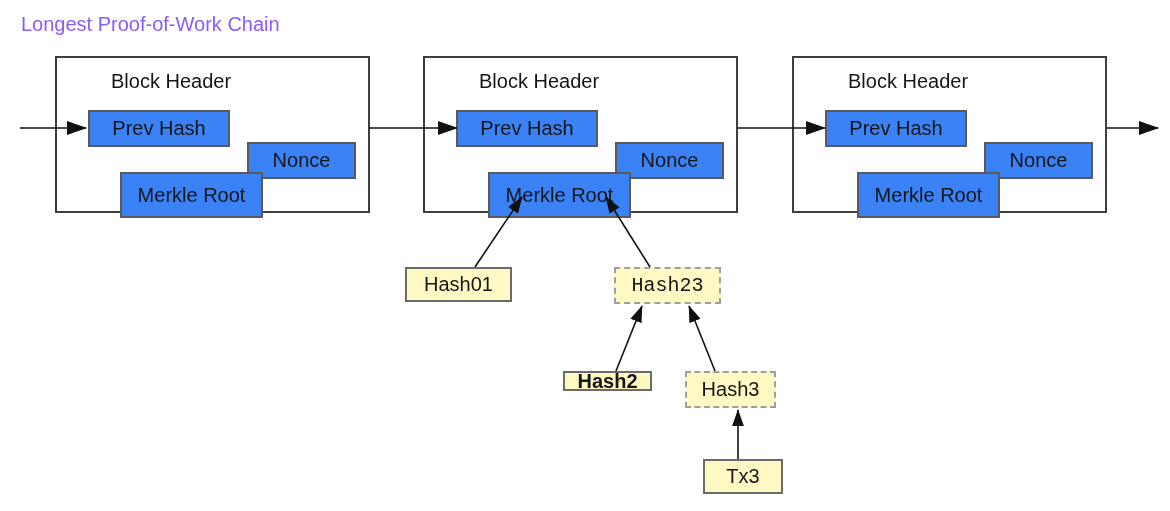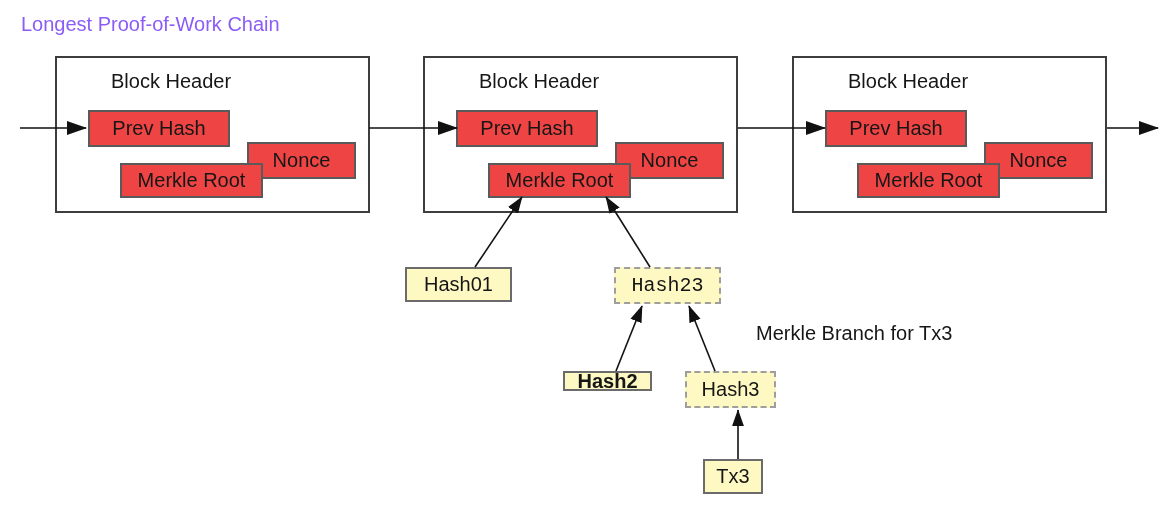--- a/index.html
+++ b/index.html
@@ -44,43 +44,43 @@
     margin-left: 38px;
   }
   .inner-box {
     position: absolute;
     border: 2px solid #5a5a5a;
     box-sizing: border-box;
     display: flex;
     align-items: center;
     justify-content: center;
     font-size: 20px;
-    background: #ef4444;
+    background: #3b82f6;
     white-space: nowrap;
   }
   .prev-hash-box   { left: 31px;  top: 52px;  width: 142px; height: 37px; }
   .nonce-box       { left: 190px; top: 52px;  width: 109px; height: 37px; margin-top: 32px; }
-  .merkle-root-box { left: 63px;  top: 105px; width: 143px; height: 35px; }
+  .merkle-root-box { left: 63px;  top: 114px; width: 143px; height: 46px; }
   .hash-box {
     position: absolute;
     box-sizing: border-box;
     display: flex;
     align-items: center;
     justify-content: center;
     font-size: 20px;
     background: #fef9c3;
     white-space: nowrap;
   }
   .solid  { border: 2px solid #6b6b6b; }
   .dashed { border: 2px dashed #9e9e9e; }
   .hash01-box { left: 405px; top: 267px; width: 107px; height: 35px; }
   .hash23-box { left: 614px; top: 267px; width: 107px; height: 37px; font-family: Liberation Mono, monospace; }
   .hash2-box  { left: 563px; top: 371px; width: 89px;  height: 20px; font-weight: bold; }
   .hash3-box  { left: 685px; top: 371px; width: 91px;  height: 37px; }
-  .tx3-box    { left: 703px; top: 459px; width: 60px;  height: 35px; }
+  .tx3-box    { left: 703px; top: 459px; width: 80px;  height: 35px; }
   .branch-label {
     position: absolute;
     left: 756px;
     top: 322px;
     font-size: 20px;
     white-space: nowrap;
   }
   .arrow-layer {
     position: absolute;
     left: 0;
@@ -117,21 +117,20 @@
     <div class="inner-box nonce-box">Nonce</div>
     <div class="inner-box merkle-root-box">Merkle Root</div>
   </div>
 
   <div class="hash-box solid hash01-box">Hash01</div>
   <div class="hash-box dashed hash23-box">Hash23</div>
   <div class="hash-box solid hash2-box">Hash2</div>
   <div class="hash-box dashed hash3-box">Hash3</div>
   <div class="hash-box solid tx3-box">Tx3</div>
 
-  <div class="branch-label">Merkle Branch for Tx3</div>
 
   <svg class="arrow-layer" viewBox="0 0 1170 511" xmlns="http://www.w3.org/2000/svg">
     <defs>
       <marker id="ah" viewBox="0 0 10 7" refX="9.5" refY="3.5" markerWidth="20" markerHeight="14" markerUnits="userSpaceOnUse" orient="auto">
         <path d="M0,0 L10,3.5 L0,7 Z" fill="#111111"></path>
       </marker>
       <marker id="ahs" viewBox="0 0 10 7" refX="9.5" refY="3.5" markerWidth="17" markerHeight="13" markerUnits="userSpaceOnUse" orient="auto">
         <path d="M0,0 L10,3.5 L0,7 Z" fill="#111111"></path>
       </marker>
     </defs>

